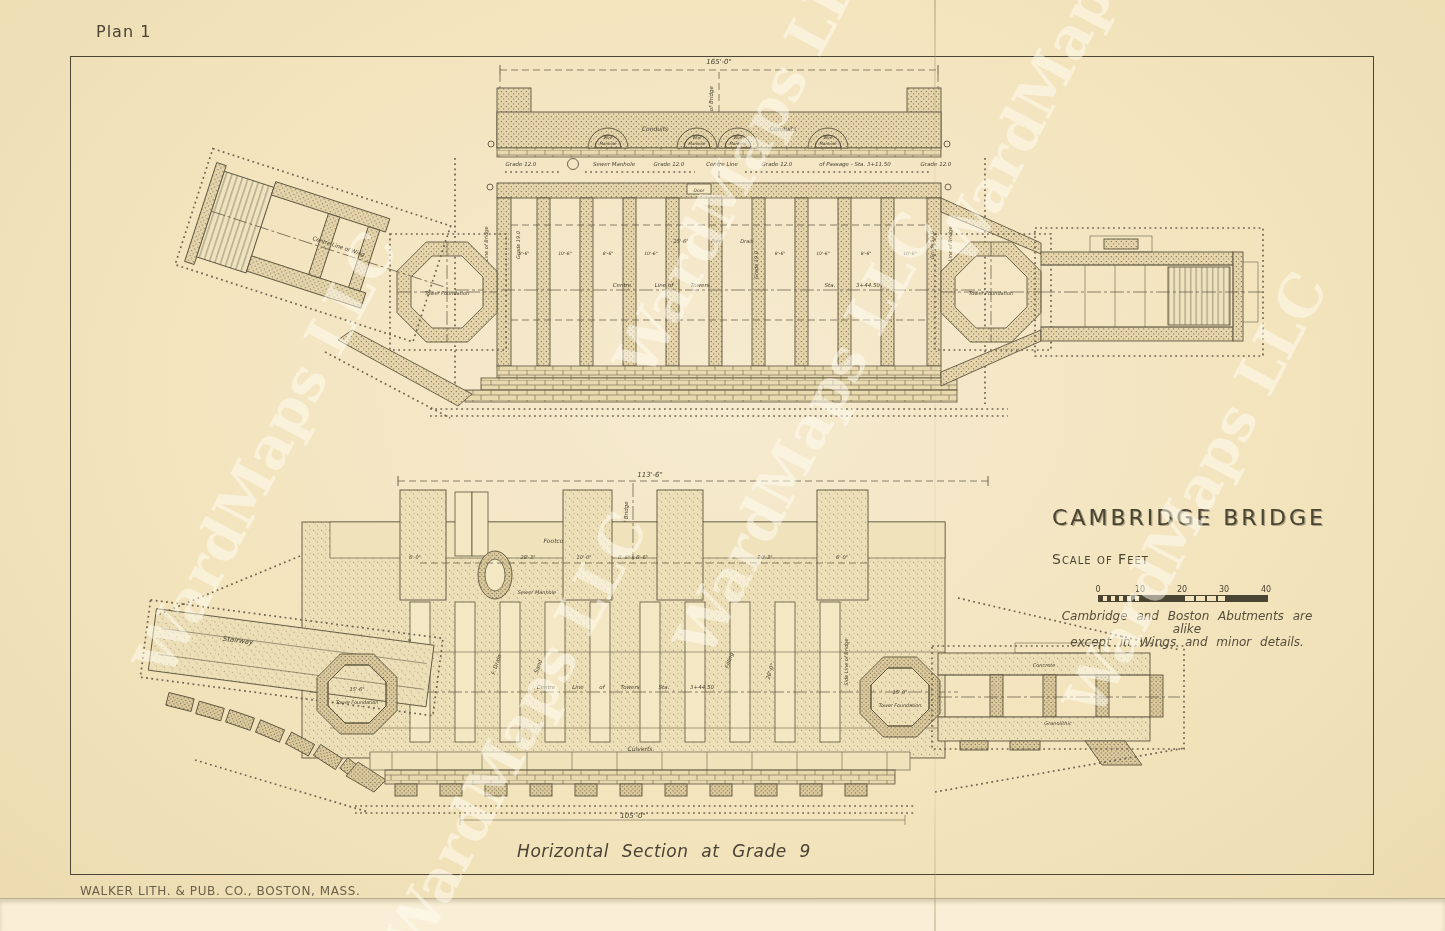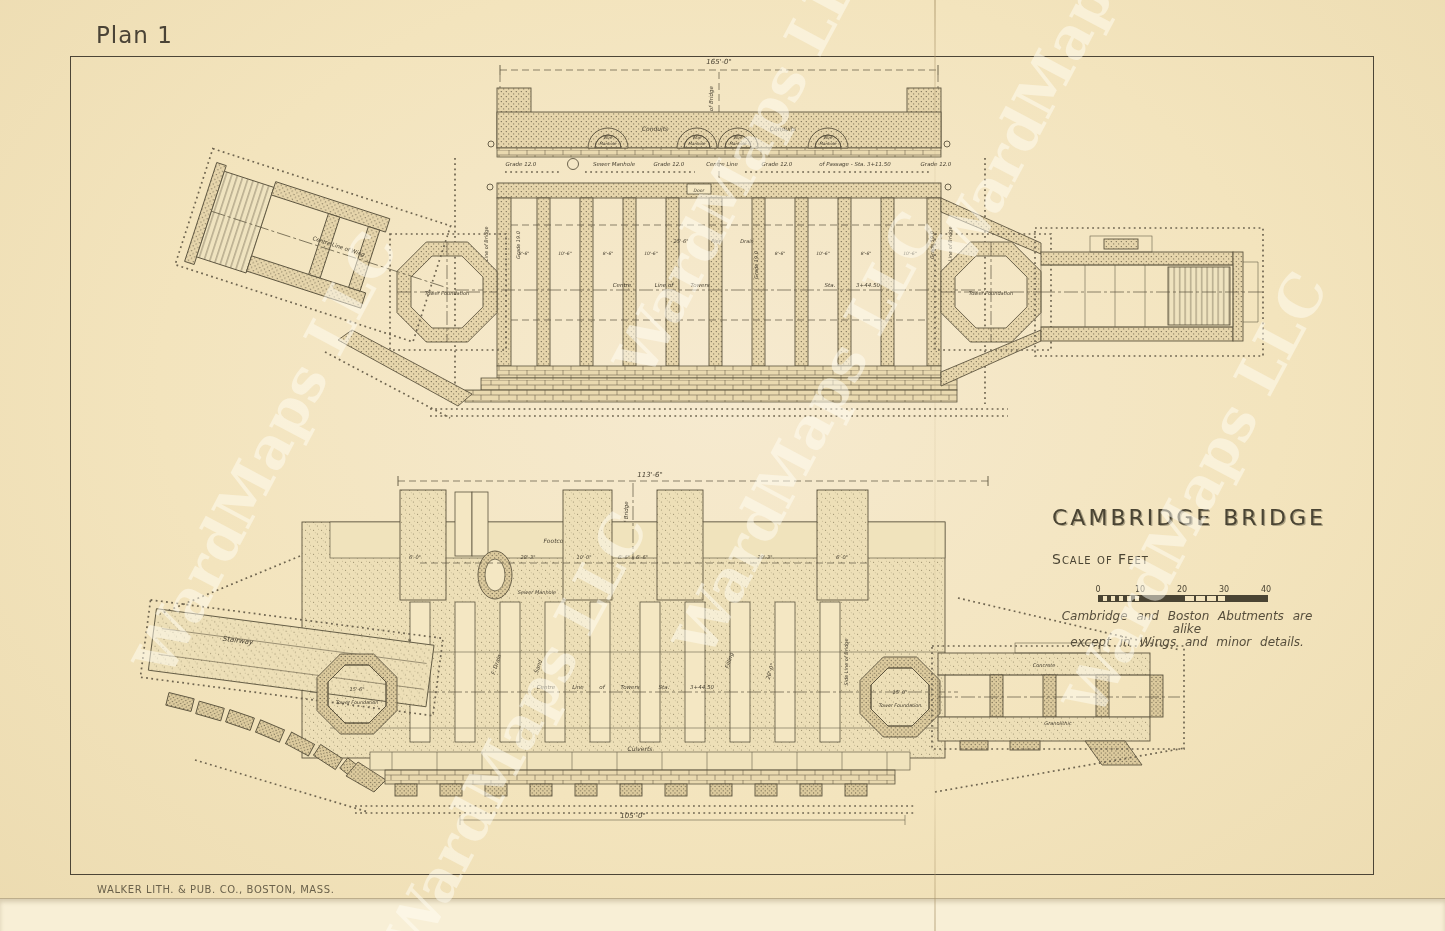--- a/index.html
+++ b/index.html
@@ -6,21 +6,21 @@
   .page{
     position:relative; width:1445px; height:931px; overflow:hidden;
     background: radial-gradient(ellipse at 50% 42%, #f6ead0 0%, #f3e4bd 55%, #ecdbb0 100%);
     font-family:"DejaVu Sans", sans-serif;
   }
   .border-frame{
     position:absolute; left:70px; top:56px; width:1302px; height:817px;
     border:1.5px solid #4c4536; pointer-events:none;
   }
   .plan-label{
-    position:absolute; left:96px; top:22px; font-size:23px; color:#4a4336;
+    position:absolute; left:96px; top:22px; font-size:16px; color:#4a4336;
     font-family:"DejaVu Sans", sans-serif; letter-spacing:1px;
   }
   .caption{
     position:absolute; color:#4a4335; font-style:italic; font-size:17px;
     letter-spacing:.5px; word-spacing:7px; white-space:nowrap; transform:translateX(-50%);
   }
   .cap19{ left:719px; top:423px; }
   .cap9{ left:664px; top:841px; }
   .title-block{ position:absolute; left:1052px; top:505px; width:270px; color:#4a4433;}
   .title-line{ font-size:22px; letter-spacing:3px; white-space:nowrap;
@@ -30,21 +30,21 @@
   .scalebar-wrap{ position:absolute; left:1098px; top:585px; width:170px; height:18px;}
   .scale-ticks{ position:relative; height:9px; font-size:8px; color:#4a4433;}
   .scale-ticks span{ position:absolute; transform:translateX(-50%); }
   .scalebar{ position:absolute; top:10px; left:0; width:168px; height:5px; border:1px solid #4a4433; display:flex;}
   .scalebar .sg1{ flex:1; background:repeating-linear-gradient(90deg,#4a4433 0 4px, transparent 4px 8px);}
   .scalebar .sg2{ flex:1; background:#4a4433;}
   .scalebar .sg3{ flex:1; background:repeating-linear-gradient(90deg,#4a4433 0 2px, transparent 2px 11px);}
   .scalebar .sg4{ flex:1; background:#4a4433;}
   .note{ position:absolute; left:1052px; top:610px; width:270px; text-align:center;
     font-size:12px; font-style:italic; color:#564e3c; word-spacing:5px; line-height:13px;}
-  .imprint{ position:absolute; left:97px; top:884px; font-size:10px; letter-spacing:.6px; color:#6a614b;}
+  .imprint{ position:absolute; left:80px; top:884px; font-size:12px; letter-spacing:.6px; color:#6a614b;}
   .watermark{
     position:absolute; font-family:"DejaVu Serif", serif; font-size:58px; font-weight:bold;
     color:rgba(255,253,244,.5); white-space:nowrap; transform:rotate(-62deg);
     pointer-events:none; z-index:5;
   }
   .fold-line{ position:absolute; left:934px; top:0; width:2px; height:100%;
     background:linear-gradient(to bottom, rgba(170,148,105,.45), rgba(170,148,105,.08) 15%, rgba(170,148,105,.08) 85%, rgba(170,148,105,.4)); z-index:4;}
   .bottom-edge{ position:absolute; left:0; top:898px; width:100%; height:33px;
     background:#f8efd6; border-top:1px solid rgba(140,120,80,.55);
     box-shadow: inset 0 3px 4px rgba(120,100,60,.25); z-index:3;}
@@ -382,20 +382,21 @@
         <path class="dot" d="M355 806 H915 M355 813 H915"></path>
         <path class="lnthin" d="M460 820 H905 M460 815 V825 M905 815 V825"></path>
         <text class="t" x="633" y="818" font-size="7" text-anchor="middle">105'-0"</text>
       </g>
     </g>
   </svg>
 
   <div class="border-frame"></div>
   <div class="plan-label">Plan 1</div>
 
+  <div class="caption cap9">Horizontal Section at Grade 9</div>
 
   <div class="title-block">
     <div class="title-line">CAMBRIDGE BRIDGE</div>
     <div class="scale-label">Scale of Feet</div>
   </div>
 
   <div class="scalebar-wrap">
     <div class="scale-ticks">
       <span style="left:0">0</span>
       <span style="left:42px">10</span>

